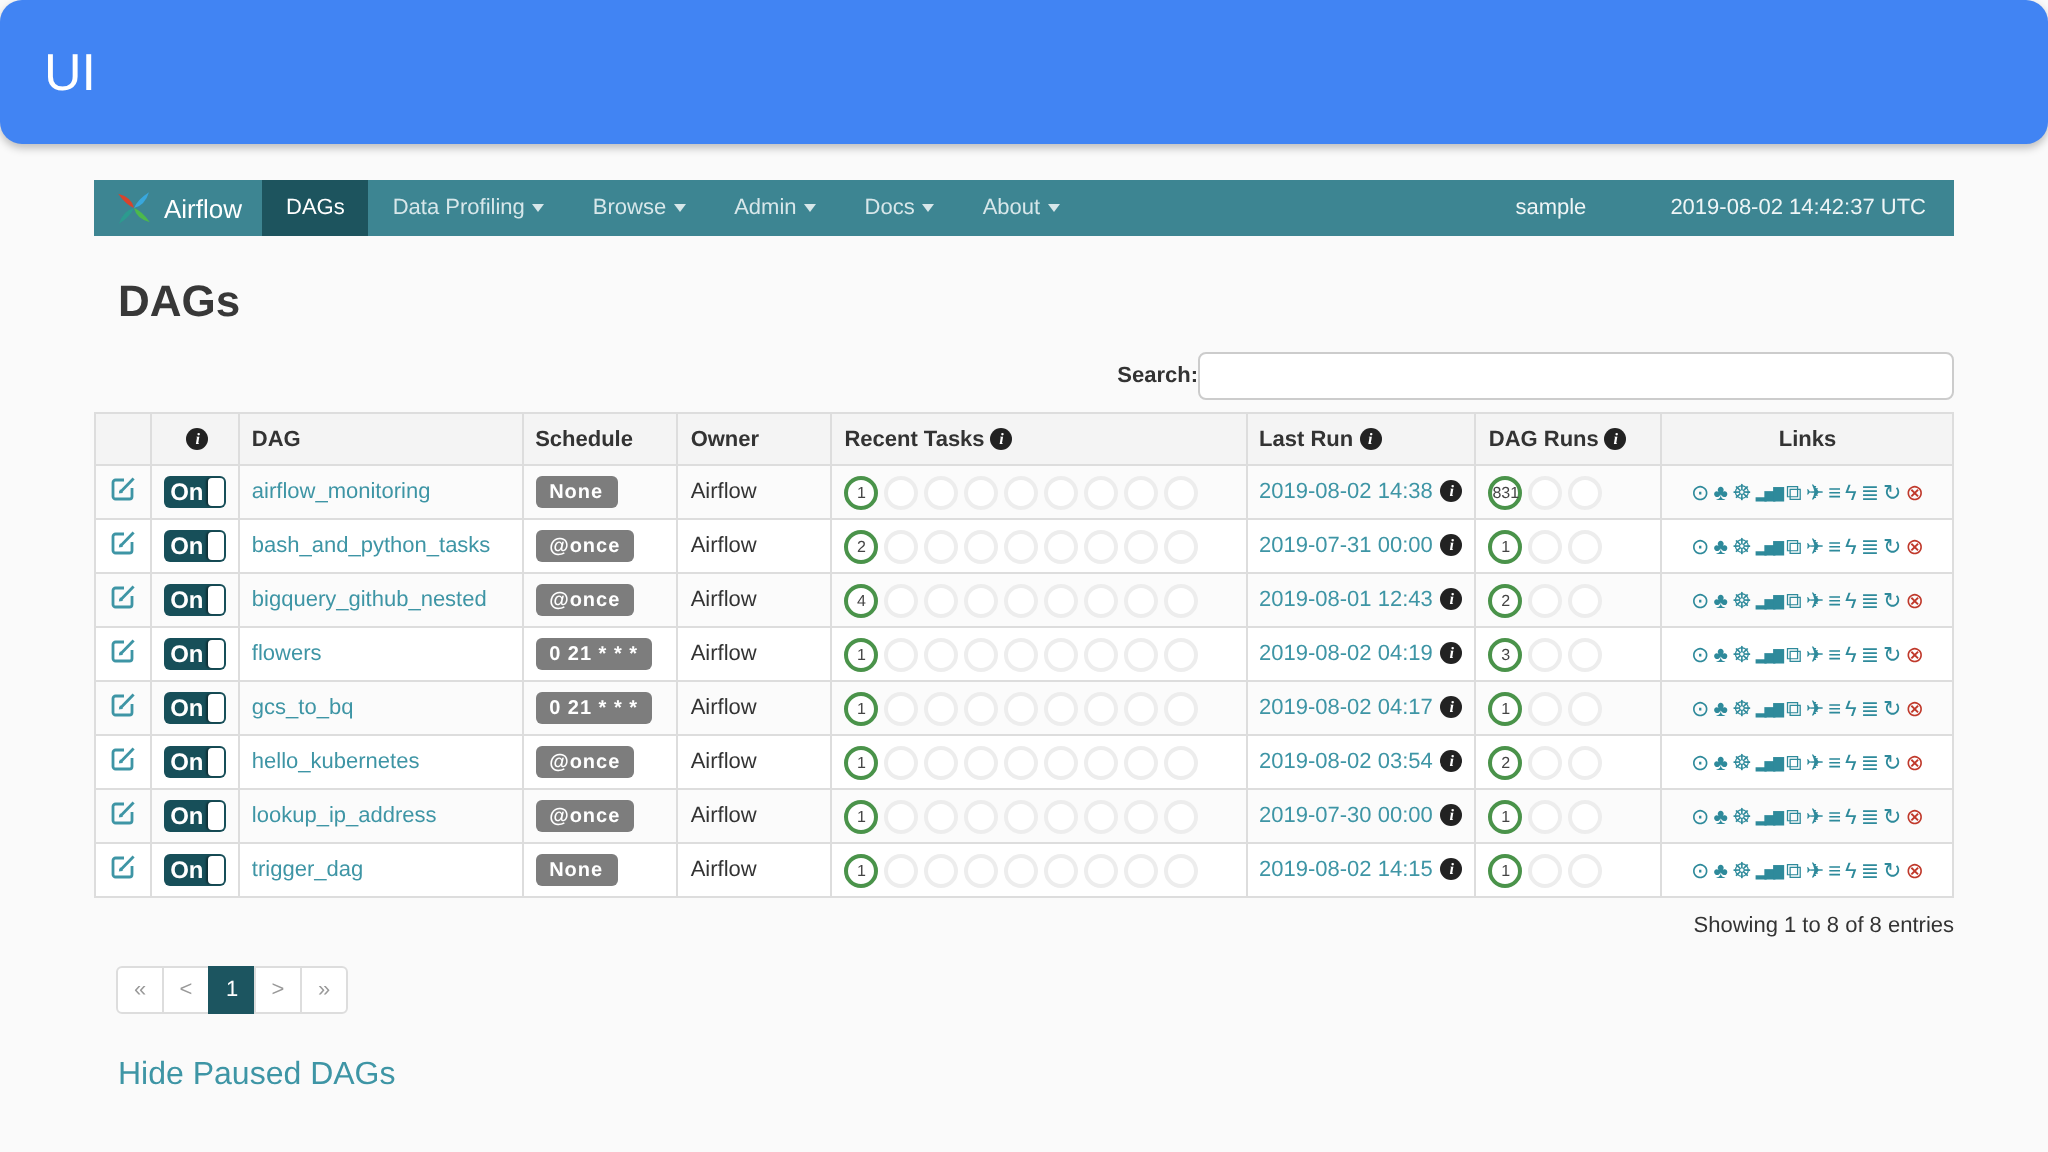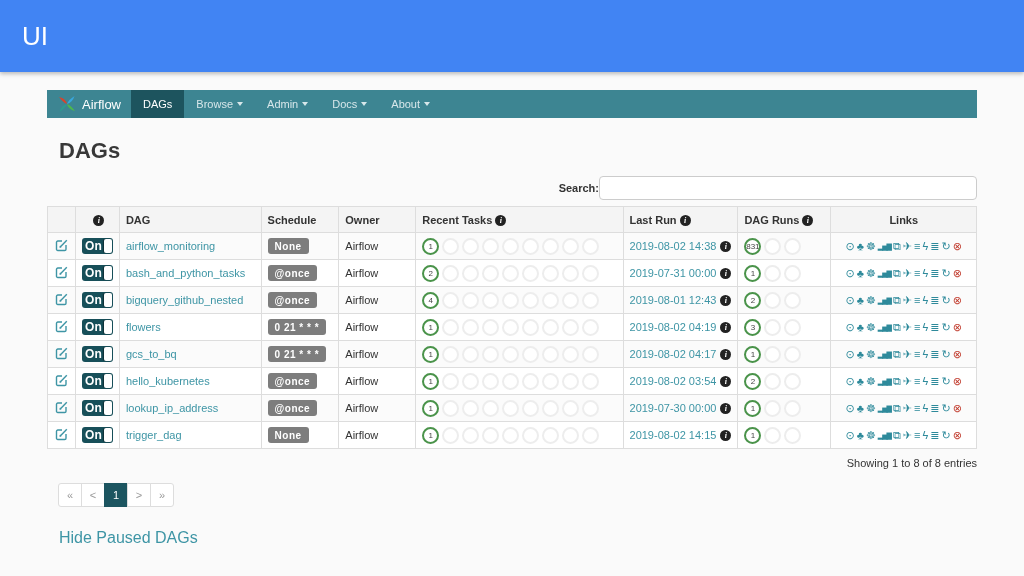--- a/index.html
+++ b/index.html
@@ -1,20 +1,20 @@
 <!DOCTYPE html>
 <html><head>
 <meta charset="utf-8">
 <style>
   * { margin:0; padding:0; box-sizing:border-box; }
   html,body { width:1024px; height:576px; overflow:hidden; }
   body { font-family:"Liberation Sans", sans-serif; background:#fafafa; color:#333; }
 
   
-  .banner { height:72px; background:#4184f3; box-shadow:0 2px 4px rgba(0,0,0,.25); display:flex; align-items:center; padding:0 22px; }
+  .banner { height:72px; background:#4184f3; box-shadow:0 2px 4px rgba(0,0,0,.25); display:flex; align-items:center; padding:0 22px;border-radius:11px; }
   .banner-title { color:#fff; font-size:26px; font-weight:400; }
 
   .content { margin:0 47px; }
 
   
   .navbar { margin-top:18px; height:28px; background:#3d8592; display:flex; align-items:center; color:#fff; font-size:11px; }
   .brand { display:flex; align-items:center; gap:5px; padding:0 10px; }
   .brand-label { color:#fff; font-size:13px; }
   .nav-items { display:flex; list-style:none; height:100%; }
   .nav-item { display:flex; align-items:center; gap:4px; padding:0 12px; color:#d7e7ea; cursor:pointer; }
@@ -91,36 +91,44 @@
         <path d="M12 12 Q10 17 3 21.5 Q5.5 13.5 12 12Z" fill="#2c9b8f"></path>
         <path d="M12 12 Q17 14 21.5 20.5 Q13.5 18.5 12 12Z" fill="#4cb94c"></path>
       </svg>
       <span class="brand-label">Airflow</span>
     </div>
     <ul class="nav-items">
       <li class="nav-item active">
           <span>DAGs</span>
         </li>
       <li class="nav-item">
+          <span>Data Profiling</span>
+          <span class="caret"></span>
+        </li>
+      <li class="nav-item">
           <span>Browse</span>
           <span class="caret"></span>
         </li>
       <li class="nav-item">
           <span>Admin</span>
           <span class="caret"></span>
         </li>
       <li class="nav-item">
           <span>Docs</span>
           <span class="caret"></span>
         </li>
       <li class="nav-item">
           <span>About</span>
           <span class="caret"></span>
         </li>
     </ul>
+    <div class="nav-right">
+      <span>sample</span>
+      <span>2019-08-02 14:42:37 UTC</span>
+    </div>
   </nav>
 
   <h2 class="page-title">DAGs</h2>
 
   <div class="search-row">
     <span class="search-label">Search:</span>
     <input class="search-input" type="text" style="">
   </div>
 
   <table>

